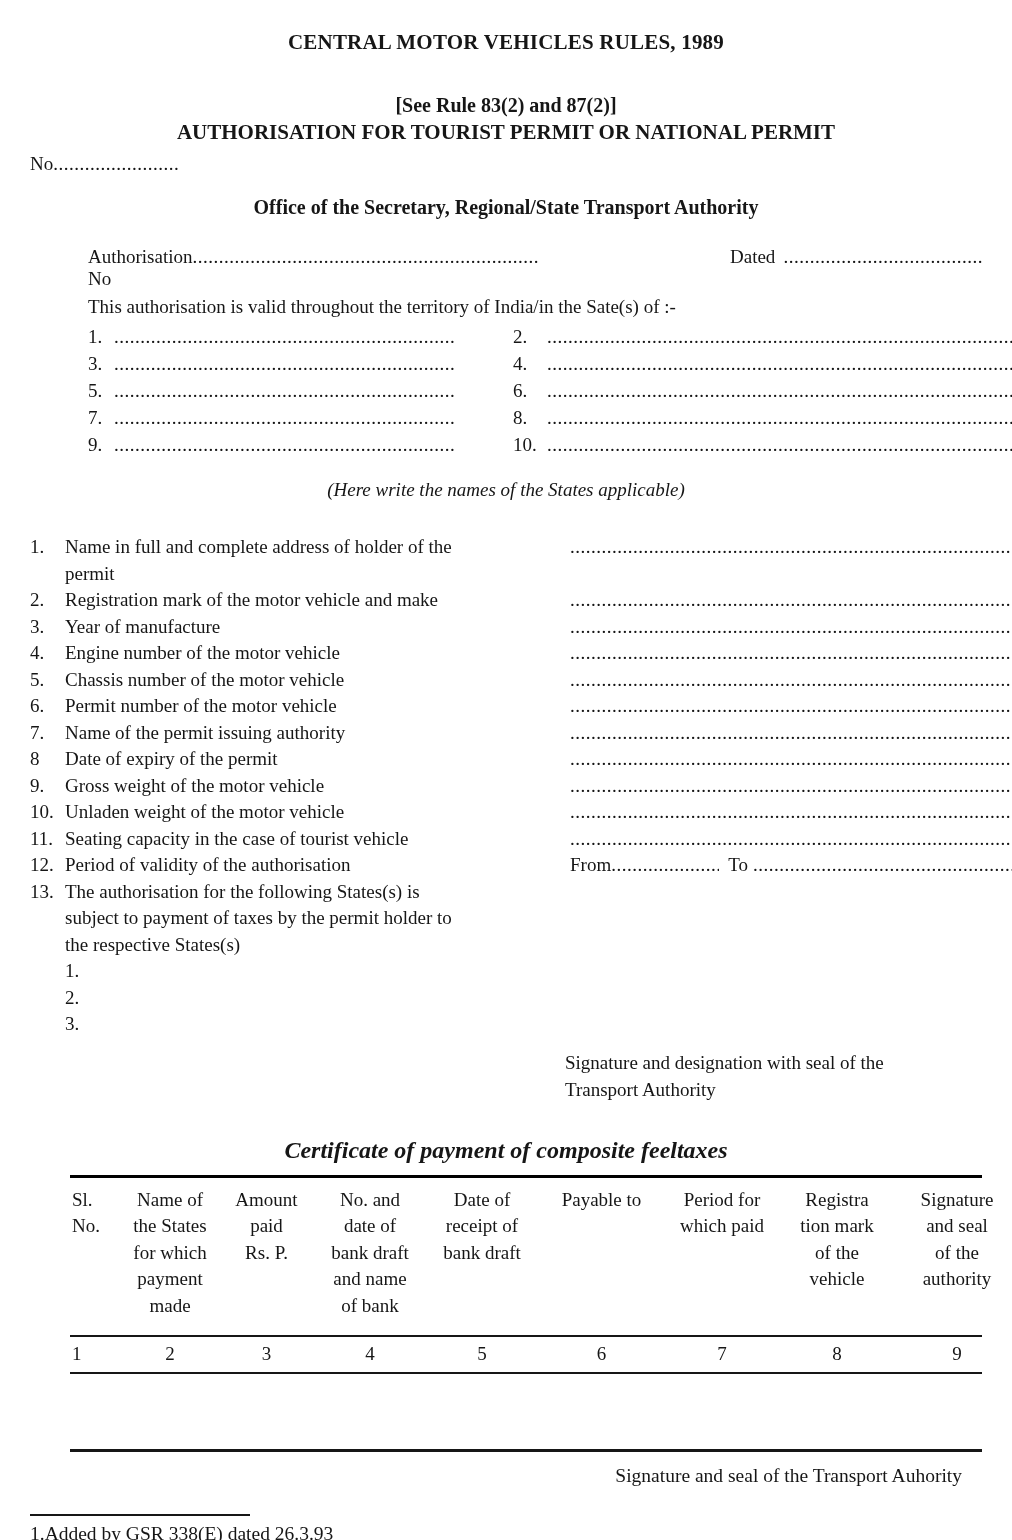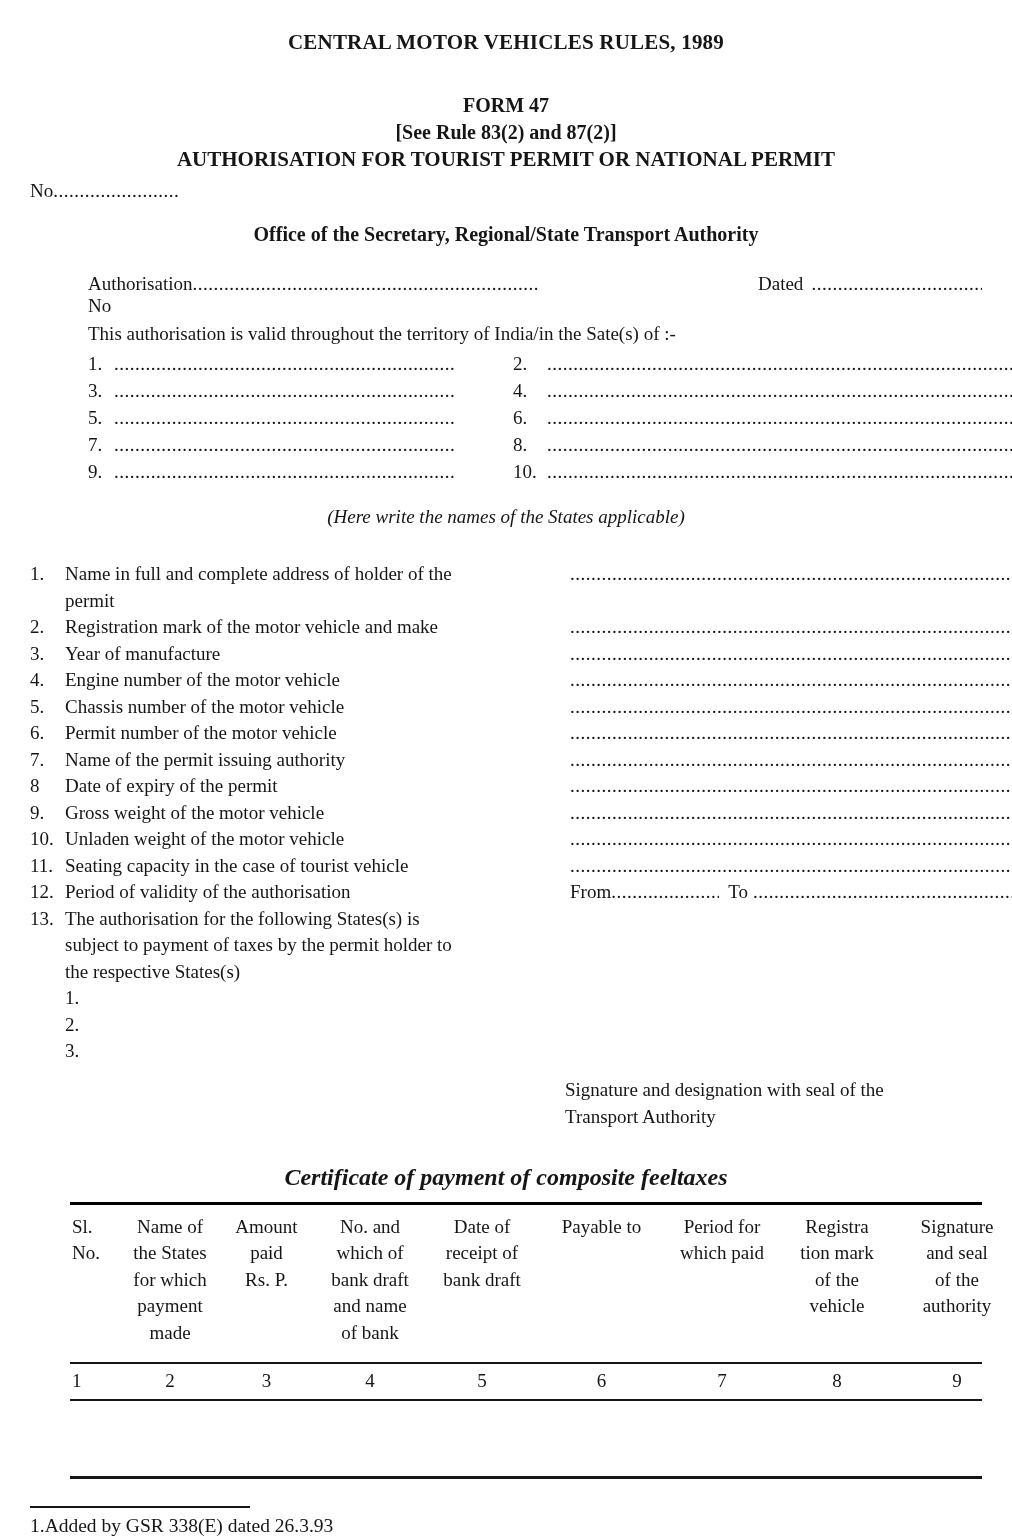--- a/index.html
+++ b/index.html
@@ -20,21 +20,21 @@
   .form-no, .rule-ref { font-size: 20px; font-weight: bold; }
   .form-title { font-size: 21px; font-weight: bold; }
 
   .no-line { margin-top: 7px; font-size: 19px; display: flex; align-items: baseline; }
   .office-line { margin-top: 21px; font-size: 20px; font-weight: bold; }
 
   .auth-block { margin: 27px 0 0 58px; font-size: 19px; }
   .auth-row { display: flex; align-items: baseline; justify-content: space-between; }
   .auth-left { display: flex; align-items: baseline; width: 450px; }
   .auth-right { display: flex; align-items: baseline; width: 252px; }
-  .auth-right .label { margin-right: 8px; margin-left: 28px; }
+  .auth-right .label { margin-right: 8px; }
   .validity-line { margin-top: 6px; font-size: 19px; }
 
   .states-grid {
     margin-top: 5px;
     display: grid;
     grid-template-columns: 425px 1fr;
     row-gap: 0;
   }
   .state-cell { display: flex; align-items: baseline; line-height: 27px; font-size: 19px; }
   .state-cell.left { padding-right: 58px; }
@@ -95,21 +95,20 @@
   .footnote { margin-top: 7px; font-size: 19.5px; }
 </style>
 </head>
 <body>
 
 <div class="doc">
 
   <div class="center main-title">CENTRAL MOTOR VEHICLES RULES, 1989</div>
 
   <div class="form-block center">
-    <div class="form-no">FORM 47</div>
     <div class="rule-ref">[See Rule 83(2) and 87(2)]</div>
     <div class="form-title">AUTHORISATION FOR TOURIST PERMIT OR NATIONAL PERMIT</div>
   </div>
 
   <div class="no-line">
     <span>No</span>
       <span class="dots fixed" style="width:126px">............................................................................................................................................................................................................................................................................................................</span>
   </div>
 
   <div class="center office-line">Office of the Secretary, Regional/State Transport Authority</div>
@@ -299,21 +298,21 @@
 No.</div>
       <div class="cert-col-h">Name of
 the States
 for which
 payment
 made</div>
       <div class="cert-col-h">Amount
 paid
 Rs. P.</div>
       <div class="cert-col-h">No. and
-which of
+date of
 bank draft
 and name
 of bank</div>
       <div class="cert-col-h">Date of
 receipt of
 bank draft</div>
       <div class="cert-col-h">Payable to</div>
       <div class="cert-col-h">Period for
 which paid</div>
       <div class="cert-col-h">Registra
@@ -332,17 +331,18 @@
       <div class="cert-num">4</div>
       <div class="cert-num">5</div>
       <div class="cert-num">6</div>
       <div class="cert-num">7</div>
       <div class="cert-num">8</div>
       <div class="cert-num">9</div>
     </div>
     <div class="cert-empty"></div>
   </div>
 
+  <div class="footer-sig">Signature and seal of the Transport Auhority</div>
 
   <div class="footnote-rule"></div>
   <div class="footnote">1.Added by GSR 338(E) dated 26.3.93</div>
 
 </div>
 
 </body></html>

